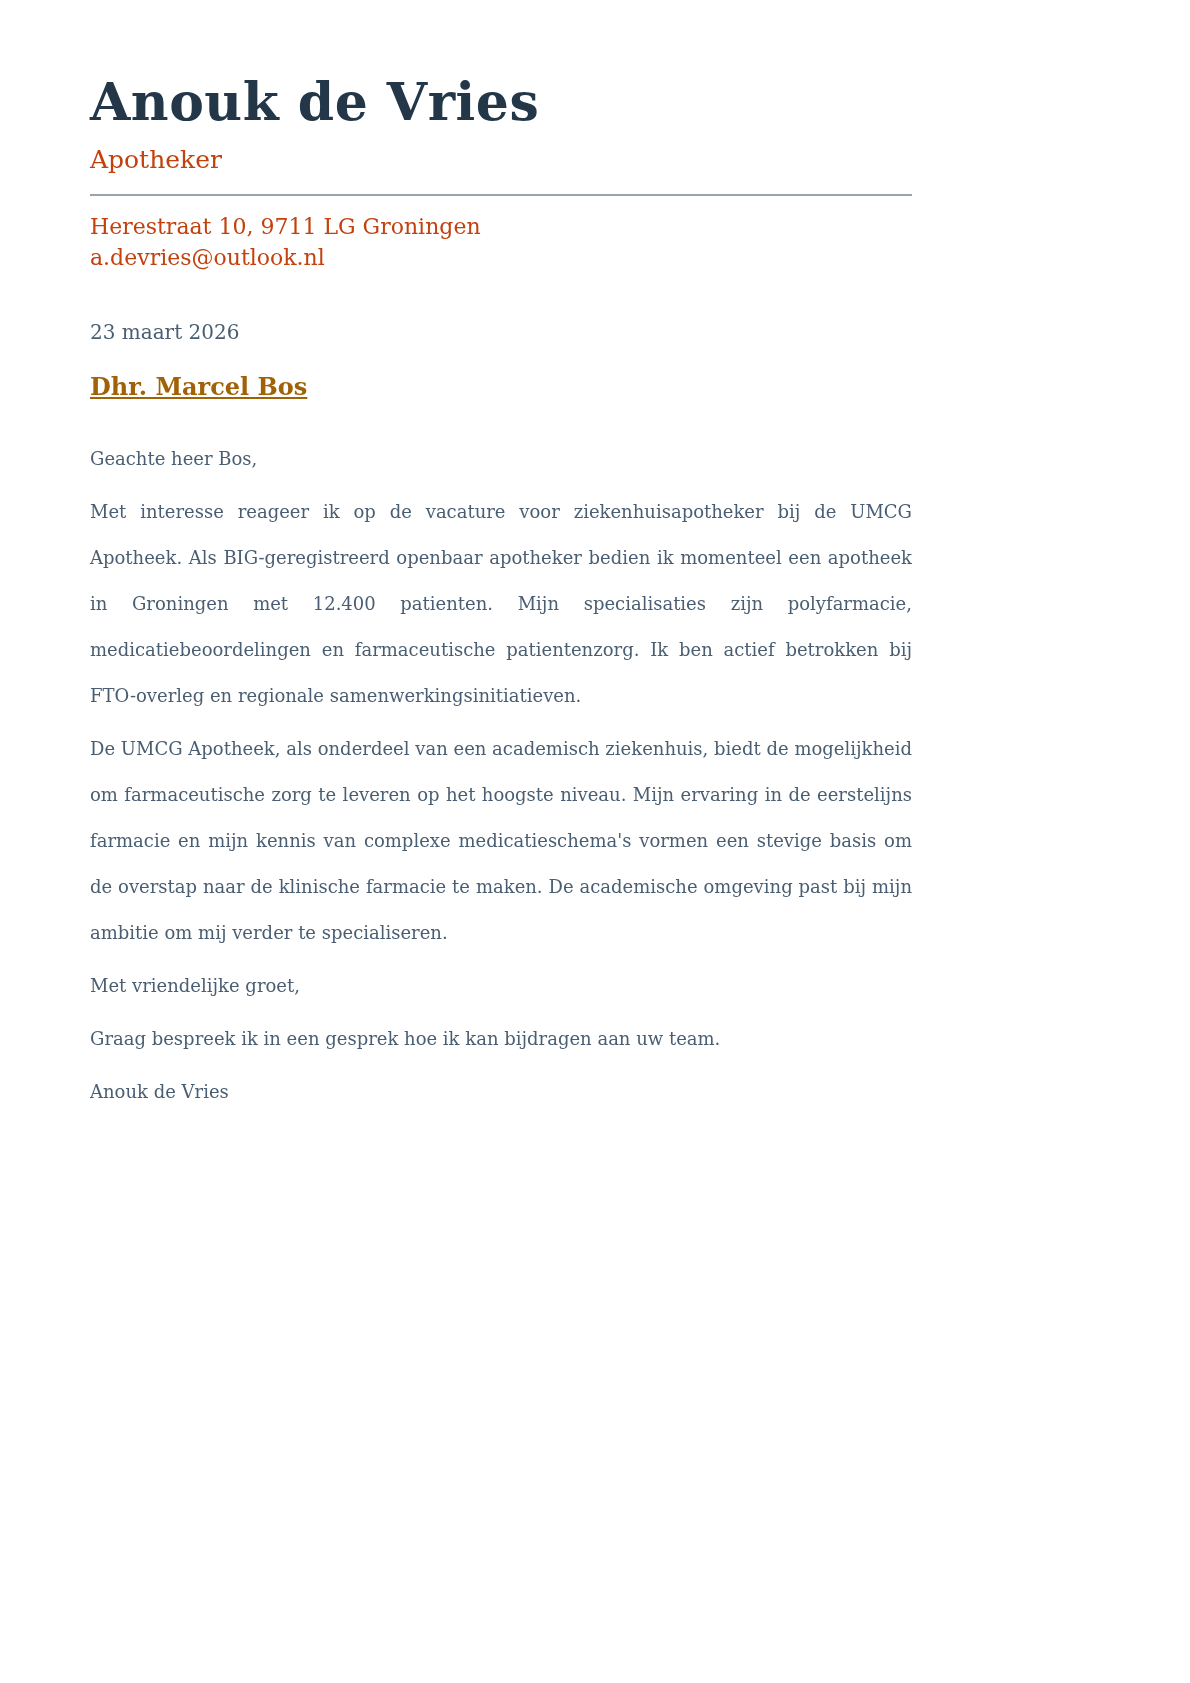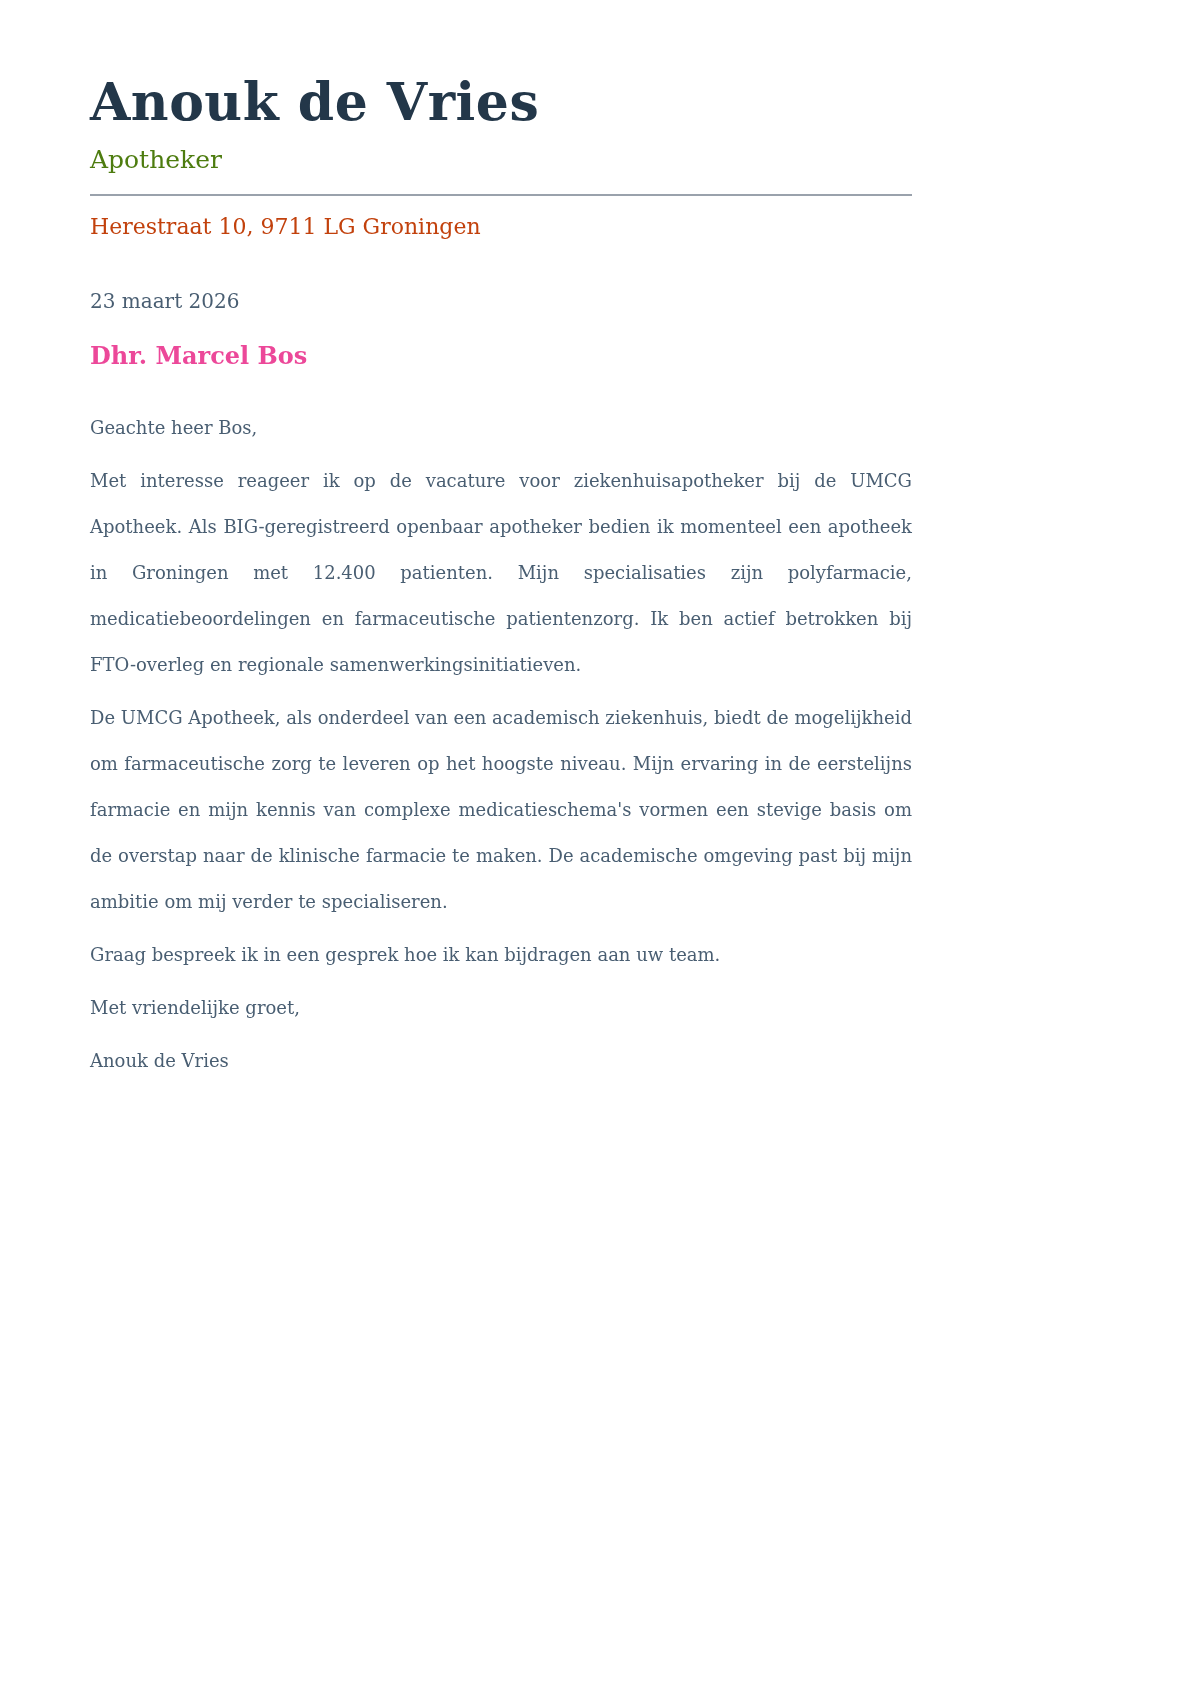--- a/index.html
+++ b/index.html
@@ -23,21 +23,21 @@
     font-size: 52px;
     line-height: 68px;
     font-weight: 700;
     color: #233749;
     letter-spacing: 0.5px;
   }
   .job-title {
     margin-top: 8px;
     font-size: 25px;
     line-height: 32px;
-    color: #4d7c0f;
+    color: #c2410c;
   }
   .rule {
     margin-top: 18px;
     border: none;
     border-top: 2px solid #9aa2ac;
     height: 0;
   }
   .contact {
     margin-top: 15px;
     font-size: 22px;
@@ -49,21 +49,22 @@
     font-size: 20px;
     line-height: 46px;
   }
   .recipient {
     margin-top: 14px;
     font-size: 24px;
     line-height: 35px;
   }
   .recipient-name {
     font-weight: 700;
-    color: #ec4899;
+    color: #a16207;
+    text-decoration: underline;
   }
   p.line {
     margin: 0 0 7px 0;
     font-size: 18px;
     line-height: 46px;
     color: #495e72;
   }
   p.salutation { margin-top: 32px; }
   p.justified { text-align: justify; }
 </style>
@@ -71,33 +72,34 @@
 <body>
 
 <div class="page">
 
   <header>
     <h1 class="name">Anouk de Vries</h1>
     <div class="job-title">Apotheker</div>
     <hr class="rule">
     <div class="contact">
       <div>Herestraat 10, 9711 LG Groningen</div>
+      <div>a.devries@outlook.nl</div>
     </div>
   </header>
 
   <main>
     <div class="date">23 maart 2026</div>
 
     <div class="recipient">
       <div class="recipient-name">Dhr. Marcel Bos</div>
     </div>
 
     <p class="line salutation">Geachte heer Bos,</p>
 
     <p class="line justified">Met interesse reageer ik op de vacature voor ziekenhuisapotheker bij de UMCG Apotheek. Als BIG-geregistreerd openbaar apotheker bedien ik momenteel een apotheek in Groningen met 12.400 patienten. Mijn specialisaties zijn polyfarmacie, medicatiebeoordelingen en farmaceutische patientenzorg. Ik ben actief betrokken bij FTO-overleg en regionale samenwerkingsinitiatieven.</p>
     <p class="line justified">De UMCG Apotheek, als onderdeel van een academisch ziekenhuis, biedt de mogelijkheid om farmaceutische zorg te leveren op het hoogste niveau. Mijn ervaring in de eerstelijns farmacie en mijn kennis van complexe medicatieschema's vormen een stevige basis om de overstap naar de klinische farmacie te maken. De academische omgeving past bij mijn ambitie om mij verder te specialiseren.</p>
+    <p class="line">Met vriendelijke groet,</p>
+
     <p class="line">Graag bespreek ik in een gesprek hoe ik kan bijdragen aan uw team.</p>
-
-    <p class="line">Met vriendelijke groet,</p>
     <p class="line">Anouk de Vries</p>
   </main>
 
 </div>
 
 </body></html>

